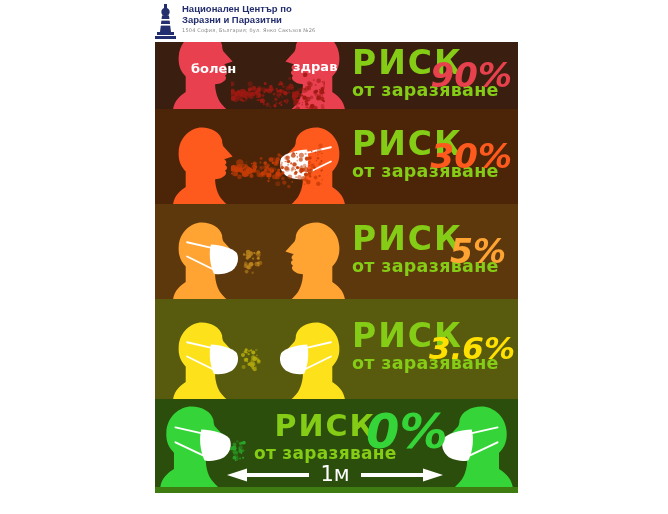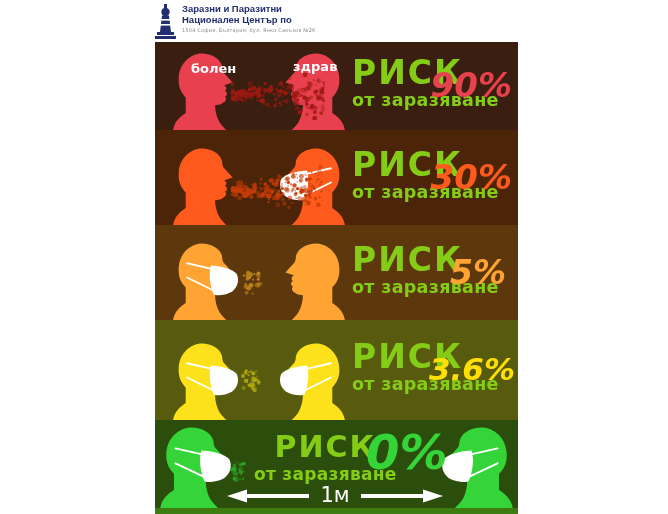--- a/index.html
+++ b/index.html
@@ -11,21 +11,21 @@
   .logo-icon{width:23px;height:37px;flex:0 0 auto;}
   .logo-icon svg{display:block;width:100%;height:100%;}
   .org-text{padding-top:1px;}
   .org-name{color:#232e6e;font-weight:bold;font-size:9.5px;line-height:10.5px;
             font-family:"Liberation Sans",sans-serif;}
   .org-address{font-size:5px;color:#8a8a8a;margin-top:2px;letter-spacing:.2px;}
 
   
   .poster{position:absolute;left:155px;top:42px;width:363px;height:472px;}
   .row{position:relative;width:100%;background:var(--bg);overflow:hidden;}
-  .r1{height:88px}.r2{height:95px}.r3{height:95px}.r4{height:100px}.r5{height:94px}
+  .r1{height:67px}.r2{height:95px}.r3{height:95px}.r4{height:100px}.r5{height:94px}
 
   .face{position:absolute;bottom:0;}
   .face svg{display:block;width:100%;height:100%;}
   .face.right svg{transform:scaleX(-1);}
   .head{fill:var(--face);}
   .mask{fill:#ffffff;}
   .strap{stroke:#ffffff;stroke-width:2.6;fill:none;stroke-linecap:round;}
   .face.left{left:16px;width:70px;height:78px;}
   .face.right{left:122px;width:70px;height:78px;}
 
@@ -78,22 +78,22 @@
           <path d="M8,12.5 L15,12.5 L17,29 L6,29 Z"></path>
           <rect x="6.5" y="16" width="10" height="1.6" fill="#ffffff"></rect>
           <rect x="6" y="21" width="11" height="1.6" fill="#ffffff"></rect>
           <rect x="3" y="29" width="17" height="3"></rect>
           <rect x="1" y="33" width="21" height="3"></rect>
         </g>
       </svg>
     </div>
     <div class="org-text">
       <div class="org-name">
+        <div>Национален Център по</div>
         <div>Заразни и Паразитни</div>
-        <div>Национален Център по</div>
       </div>
       <div class="org-address">1504 София, България; бул. Янко Сакъзов №26</div>
     </div>
   </div>
 
   <div class="poster">
 
     <section class="row r1" style="--bg: #3a1e0f; --face: #e94050; --accent: #e8414e; --spray: #9e1a12;">
       <div class="face left">
           <svg viewBox="0 0 100 110" preserveAspectRatio="none">

